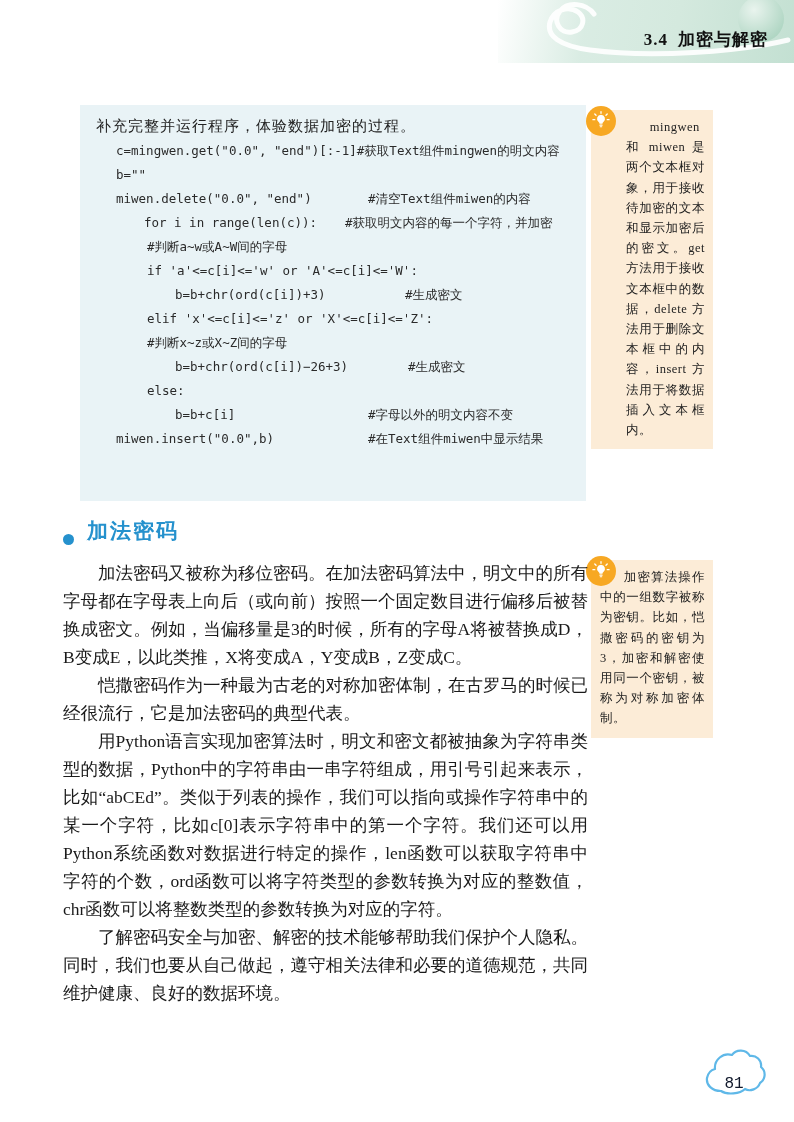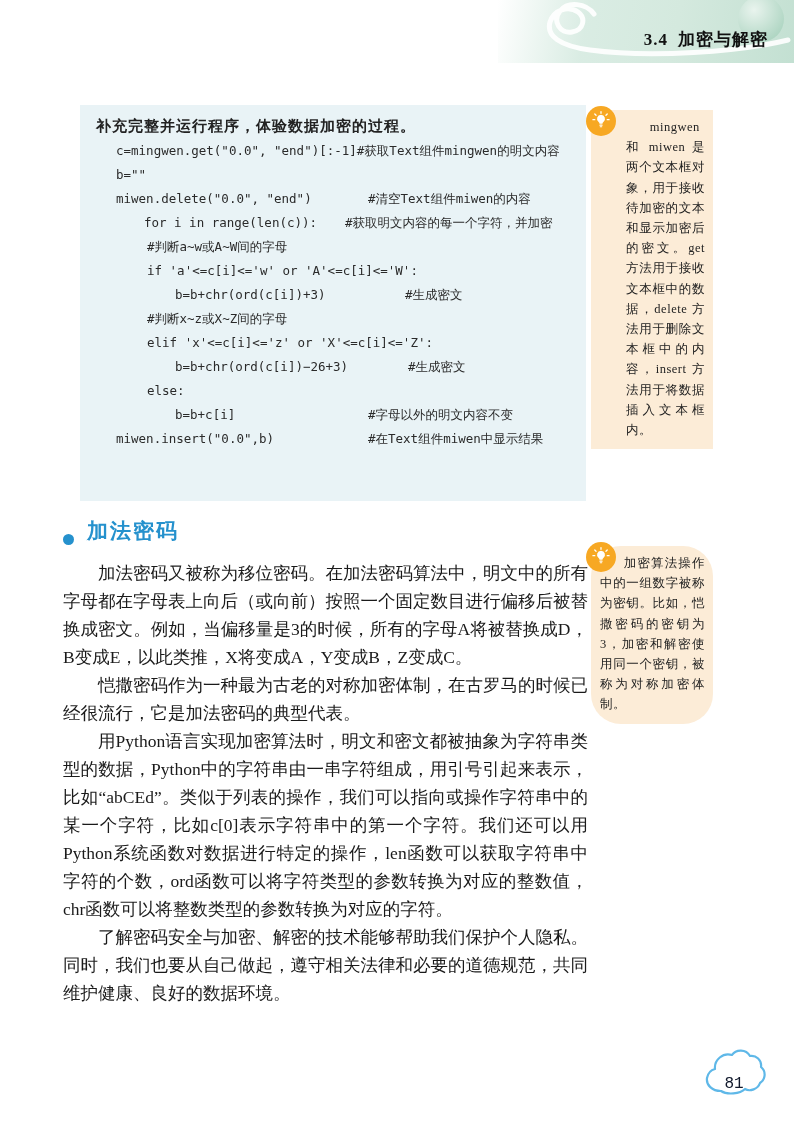--- a/index.html
+++ b/index.html
@@ -16,32 +16,32 @@
   .band-bg{position:absolute;inset:0;
     background:linear-gradient(100deg, rgba(205,230,218,0) 0%, rgba(205,230,218,0.75) 30%, #d4e9de 60%, #c3e0d2 100%);}
   .band-art{position:absolute;inset:0;}
   .header-title{position:absolute;right:26px;top:28px;font-size:17px;font-weight:bold;
     letter-spacing:1px;color:#111;white-space:nowrap;}
   .header-title .sec-no{margin-right:10px;}
 
   
   .codeblock{position:absolute;left:80px;top:105px;width:506px;height:396px;
     background:var(--code-bg);padding:9px 10px;}
-  .code-intro{font-size:15px;line-height:25px;color:#222;padding-left:6px;letter-spacing:1px;font-weight:bold;}
+  .code-intro{font-size:15px;line-height:25px;color:#222;padding-left:6px;letter-spacing:1px;}
   .code-subtitle{font-size:15px;line-height:25px;color:#222;padding-left:38px;letter-spacing:1px;}
   .code-line{font-family:"DejaVu Sans Mono","Liberation Mono",monospace;
     font-size:12.5px;line-height:24px;color:#2a2a2a;white-space:pre;}
   .code-line .code{display:inline-block;white-space:pre;}
   .code-line .comment{white-space:pre;}
   .ind0{padding-left:4px;} .ind1{padding-left:26px;} .ind2{padding-left:57px;} .ind3{padding-left:85px;}
 
   
   .note{position:absolute;left:591px;width:122px;background:var(--note-bg);
     padding:7px 8px 9px 9px;}
-  .note-1{top:110px;padding-left:35px;} .note-2{top:546px;border-radius:30px;}
+  .note-1{top:110px;padding-left:35px;} .note-2{top:560px;}
   .note p{font-size:12.5px;line-height:20.2px;text-align:justify;color:#222;
     text-indent:1.9em;letter-spacing:0.5px;}
   .bulb{position:absolute;left:-5px;top:-4px;width:30px;height:30px;border-radius:50%;
     background:var(--icon-orange);display:flex;align-items:center;justify-content:center;}
 
   
   .section-heading{position:absolute;left:63px;top:517px;display:flex;align-items:flex-end;
     font-family:"Liberation Sans","DejaVu Sans",sans-serif;font-size:21px;font-weight:bold;
     color:var(--accent);letter-spacing:2px;}
   .bullet{display:inline-block;width:11px;height:11px;border-radius:50%;
@@ -84,22 +84,22 @@
   <div class="codeblock">
     <div class="code-intro">补充完整并运行程序，体验数据加密的过程。</div>
     <div>
         <div class="code-line ind1"><span class="code" style="min-width: 232px;">c=mingwen.get("0.0", "end")[:-1]</span><span class="comment">#获取Text组件mingwen的明文内容</span></div>
         <div class="code-line ind1"><span class="code">b=""</span></div>
         <div class="code-line ind1"><span class="code" style="min-width: 252px;">miwen.delete("0.0", "end")</span><span class="comment">#清空Text组件miwen的内容</span></div>
         <div class="code-line ind1"><span class="code" style="min-width: 229px; text-align: center;">for i in range(len(c)):</span><span class="comment">#获取明文内容的每一个字符，并加密</span></div>
         <div class="code-line ind2"><span class="code">#判断a~w或A~W间的字母</span></div>
         <div class="code-line ind2"><span class="code">if 'a'&lt;=c[i]&lt;='w' or 'A'&lt;=c[i]&lt;='W':</span></div>
         <div class="code-line ind3"><span class="code" style="min-width: 230px;">b=b+chr(ord(c[i])+3)</span><span class="comment">#生成密文</span></div>
+        <div class="code-line ind2"><span class="code">elif 'x'&lt;=c[i]&lt;='z' or 'X'&lt;=c[i]&lt;='Z':</span></div>
         <div class="code-line ind2"><span class="code">#判断x~z或X~Z间的字母</span></div>
-        <div class="code-line ind2"><span class="code">elif 'x'&lt;=c[i]&lt;='z' or 'X'&lt;=c[i]&lt;='Z':</span></div>
         <div class="code-line ind3"><span class="code" style="min-width: 233px;">b=b+chr(ord(c[i])−26+3)</span><span class="comment">#生成密文</span></div>
         <div class="code-line ind2"><span class="code">else:</span></div>
         <div class="code-line ind3"><span class="code" style="min-width: 193px;">b=b+c[i]</span><span class="comment">#字母以外的明文内容不变</span></div>
         <div class="code-line ind1"><span class="code" style="min-width: 252px;">miwen.insert("0.0",b)</span><span class="comment">#在Text组件miwen中显示结果</span></div>
       </div>
   </div>
 
   <div class="note note-1">
     <span class="bulb">
       <svg width="22" height="22" viewBox="0 0 24 24">

